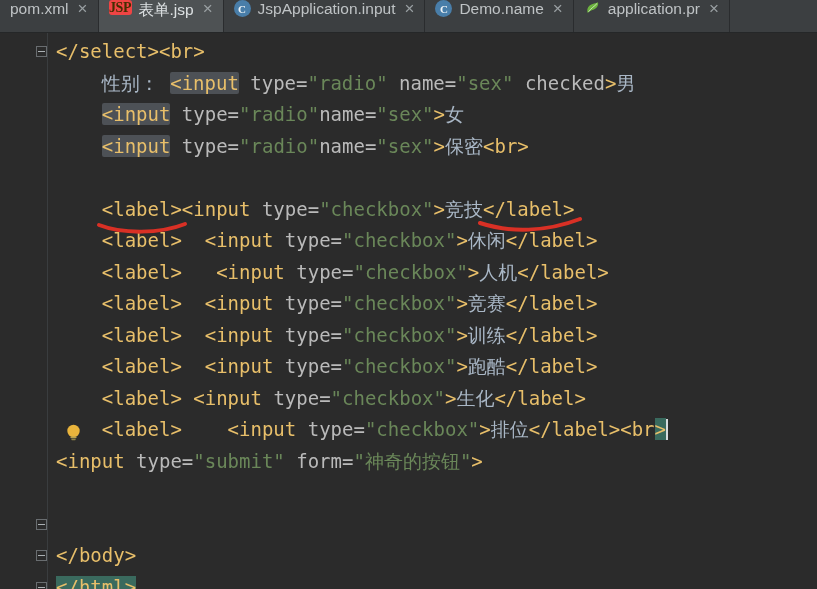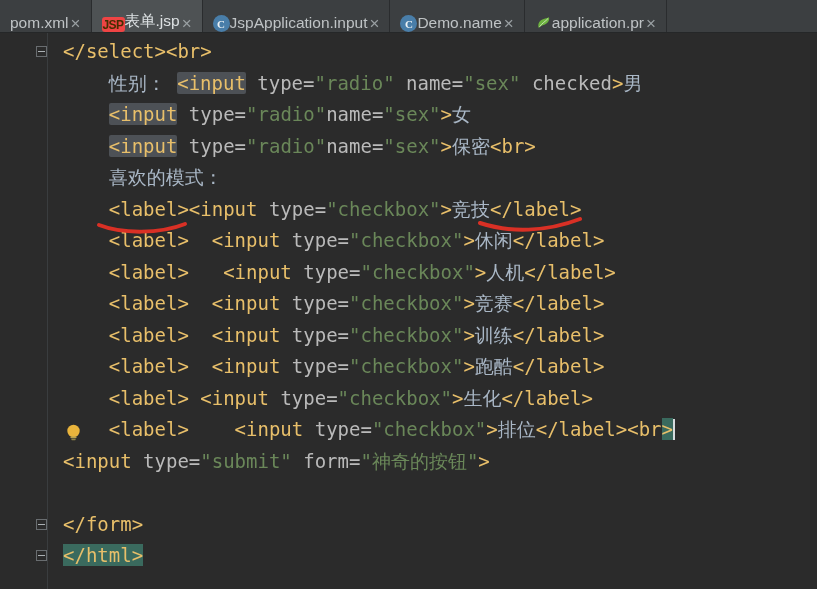--- a/index.html
+++ b/index.html
@@ -2,39 +2,39 @@
 <html><head>
 <meta charset="utf-8">
 <style>
   *{margin:0;padding:0;box-sizing:border-box}
   html,body{width:817px;height:589px;overflow:hidden}
   body{background:#2b2b2b;font-family:"DejaVu Sans Mono",monospace}
   .app{position:relative;width:817px;height:589px;background:var(--editor_bg,#2b2b2b);overflow:hidden}
 
   
   .tabbar{display:flex;height:33px;background:var(--tabbar_bg,#3c3f41);overflow:hidden;border-bottom:1px solid #252728}
-  .tab{display:flex;align-items:flex-end;padding:0 10px;border-right:1px solid #2a2c2e;
+  .tab{display:flex;align-items:flex-start;gap:7px;padding:0 10px;border-right:1px solid #2a2c2e;
        color:var(--tab_text,#bfc3c5);font-family:"Liberation Sans",sans-serif;font-size:15.5px;
        white-space:nowrap;cursor:pointer;flex:none}
   .tab.active{background:var(--tab_active_bg,#4e5254);color:#dde1e3}
   .ticon{display:inline-flex;align-items:center;justify-content:center;flex:none}
   .ticon.jsp{width:23px;height:15px;border-radius:3px;background:#ef4444;color:#452e00;
-       font-size:12px;font-weight:bold;font-family:Liberation Sans, sans-serif;letter-spacing:-0.5px}
+       font-size:14px;font-weight:bold;font-family:Liberation Serif, serif;letter-spacing:-0.5px}
   .ticon.class{width:17px;height:17px;border-radius:50%;background:#497ea9;color:#eef3f6;
        font-size:11px;font-weight:bold;font-family:"Liberation Serif",serif}
   .tclose{color:#9aa0a3;font-size:17px;line-height:1;margin-left:2px;cursor:pointer}
 
   
   .editor{position:absolute;top:33px;left:0;right:0;bottom:0;padding-top:3px;overflow:hidden}
   .gutter-rule{position:absolute;left:47px;top:0;bottom:0;width:1px;background:#3a3d3f}
   .line{position:relative;display:flex;height:31.5px;line-height:31.5px;white-space:pre;font-size:19px}
   .gutter{flex:0 0 47px;display:flex;align-items:center;justify-content:flex-end}
   .fold{width:11px;height:11px;border:1px solid #696d70;background:#2b2b2b;position:relative;z-index:2;cursor:pointer}
   .fold::after{content:'';position:absolute;left:1px;right:1px;top:4px;height:1px;background:#aab0b3}
-  .ltext{padding-left:16px}
+  .ltext{padding-left:9px}
   .tk-tag{color:var(--tag,#e8bf6a)}
   .tk-attr{color:var(--attr,#bababa)}
   .tk-str{color:var(--str,#6a8759)}
   .tk-txt{color:var(--txt,#a9b7c6)}
   .hl{background:var(--hl_bg,#4d5156);border-radius:2px}
   .sel{background:var(--sel_bg,#3a6a5e)}
   .caret{display:inline-block;width:2px;height:21px;background:#d7dcdf;vertical-align:-4px}
   .bulb{position:absolute;left:64px;top:6px;cursor:pointer}
 
   .annotations{position:absolute;inset:0;pointer-events:none;z-index:3}
@@ -76,36 +76,37 @@
       </div>
     </div>
 
   <div class="editor" id="editor">
     <div class="gutter-rule"></div>
     <div id="code">
         <div class="line"><div class="gutter"><span class="fold"></span></div><div class="ltext"><span class="tk-tag">&lt;/select&gt;&lt;br&gt;</span></div></div>
         <div class="line"><div class="gutter"></div><div class="ltext"><span class="tk-txt">    性别： </span><span class="tk-tag hl">&lt;input</span><span class="tk-txt"> </span><span class="tk-attr">type=</span><span class="tk-str">"radio"</span><span class="tk-txt"> </span><span class="tk-attr">name=</span><span class="tk-str">"sex"</span><span class="tk-txt"> </span><span class="tk-attr">checked</span><span class="tk-tag">&gt;</span><span class="tk-txt">男</span></div></div>
         <div class="line"><div class="gutter"></div><div class="ltext"><span class="tk-txt">    </span><span class="tk-tag hl">&lt;input</span><span class="tk-txt"> </span><span class="tk-attr">type=</span><span class="tk-str">"radio"</span><span class="tk-attr">name=</span><span class="tk-str">"sex"</span><span class="tk-tag">&gt;</span><span class="tk-txt">女</span></div></div>
         <div class="line"><div class="gutter"></div><div class="ltext"><span class="tk-txt">    </span><span class="tk-tag hl">&lt;input</span><span class="tk-txt"> </span><span class="tk-attr">type=</span><span class="tk-str">"radio"</span><span class="tk-attr">name=</span><span class="tk-str">"sex"</span><span class="tk-tag">&gt;</span><span class="tk-txt">保密</span><span class="tk-tag">&lt;br&gt;</span></div></div>
-        <div class="line"><div class="gutter"></div><div class="ltext"><span class="tk-txt">    喜欢的模式：</span></div></div>
+        <div class="line"><div class="gutter"></div></div>
         <div class="line"><div class="gutter"></div><div class="ltext"><span class="tk-txt">    </span><span class="tk-tag">&lt;label&gt;&lt;input</span><span class="tk-attr"> type=</span><span class="tk-str">"checkbox"</span><span class="tk-tag">&gt;</span><span class="tk-txt">竞技</span><span class="tk-tag">&lt;/label&gt;</span></div></div>
         <div class="line"><div class="gutter"></div><div class="ltext"><span class="tk-txt">    </span><span class="tk-tag">&lt;label&gt;</span><span class="tk-txt">  </span><span class="tk-tag">&lt;input</span><span class="tk-attr"> type=</span><span class="tk-str">"checkbox"</span><span class="tk-tag">&gt;</span><span class="tk-txt">休闲</span><span class="tk-tag">&lt;/label&gt;</span></div></div>
         <div class="line"><div class="gutter"></div><div class="ltext"><span class="tk-txt">    </span><span class="tk-tag">&lt;label&gt;</span><span class="tk-txt">   </span><span class="tk-tag">&lt;input</span><span class="tk-attr"> type=</span><span class="tk-str">"checkbox"</span><span class="tk-tag">&gt;</span><span class="tk-txt">人机</span><span class="tk-tag">&lt;/label&gt;</span></div></div>
         <div class="line"><div class="gutter"></div><div class="ltext"><span class="tk-txt">    </span><span class="tk-tag">&lt;label&gt;</span><span class="tk-txt">  </span><span class="tk-tag">&lt;input</span><span class="tk-attr"> type=</span><span class="tk-str">"checkbox"</span><span class="tk-tag">&gt;</span><span class="tk-txt">竞赛</span><span class="tk-tag">&lt;/label&gt;</span></div></div>
         <div class="line"><div class="gutter"></div><div class="ltext"><span class="tk-txt">    </span><span class="tk-tag">&lt;label&gt;</span><span class="tk-txt">  </span><span class="tk-tag">&lt;input</span><span class="tk-attr"> type=</span><span class="tk-str">"checkbox"</span><span class="tk-tag">&gt;</span><span class="tk-txt">训练</span><span class="tk-tag">&lt;/label&gt;</span></div></div>
         <div class="line"><div class="gutter"></div><div class="ltext"><span class="tk-txt">    </span><span class="tk-tag">&lt;label&gt;</span><span class="tk-txt">  </span><span class="tk-tag">&lt;input</span><span class="tk-attr"> type=</span><span class="tk-str">"checkbox"</span><span class="tk-tag">&gt;</span><span class="tk-txt">跑酷</span><span class="tk-tag">&lt;/label&gt;</span></div></div>
         <div class="line"><div class="gutter"></div><div class="ltext"><span class="tk-txt">    </span><span class="tk-tag">&lt;label&gt;</span><span class="tk-txt"> </span><span class="tk-tag">&lt;input</span><span class="tk-attr"> type=</span><span class="tk-str">"checkbox"</span><span class="tk-tag">&gt;</span><span class="tk-txt">生化</span><span class="tk-tag">&lt;/label&gt;</span></div></div>
         <div class="line"><div class="gutter"></div><div class="ltext"><span class="tk-txt">    </span><span class="tk-tag">&lt;label&gt;</span><span class="tk-txt">    </span><span class="tk-tag">&lt;input</span><span class="tk-attr"> type=</span><span class="tk-str">"checkbox"</span><span class="tk-tag">&gt;</span><span class="tk-txt">排位</span><span class="tk-tag">&lt;/label&gt;&lt;br</span><span class="tk-tag sel">&gt;</span><span class="caret"></span></div><span class="bulb"><svg width="19" height="19" viewBox="0 0 19 19">
               <circle cx="9.5" cy="8" r="6.2" fill="var(--bulb)"></circle>
               <rect x="6.4" y="13.6" width="6.2" height="1.7" rx="0.8" fill="#b7a14f"></rect>
               <rect x="7.3" y="15.8" width="4.4" height="1.5" rx="0.7" fill="#8f8246"></rect>
             </svg></span></div>
         <div class="line"><div class="gutter"></div><div class="ltext"><span class="tk-tag">&lt;input</span><span class="tk-attr"> type=</span><span class="tk-str">"submit"</span><span class="tk-attr"> form=</span><span class="tk-str">"神奇的按钮"</span><span class="tk-tag">&gt;</span></div></div>
         <div class="line"><div class="gutter"></div><div class="ltext"></div></div>
-        <div class="line"><div class="gutter"><span class="fold"></span></div><div class="ltext"><span class="tk-tag">&lt;/form&gt;</span></div></div>
+        <div class="line"><div class="gutter"><span class="fold"></span></div></div>
+        <div class="line"><div class="gutter"><span class="fold"></span></div><div class="ltext"><span class="tk-tag">&lt;/body&gt;</span></div></div>
         <div class="line"><div class="gutter"><span class="fold"></span></div><div class="ltext"><span class="tk-tag sel">&lt;/html&gt;</span></div></div>
       </div>
     <svg class="annotations" width="817" height="556" viewBox="0 0 817 556">
       <path d="M99 192 C 122 201, 160 201, 185 191"></path>
       <path d="M480 190 C 510 200, 546 199, 580 186"></path>
     </svg>
   </div>
 </div>
 
 </body></html>

